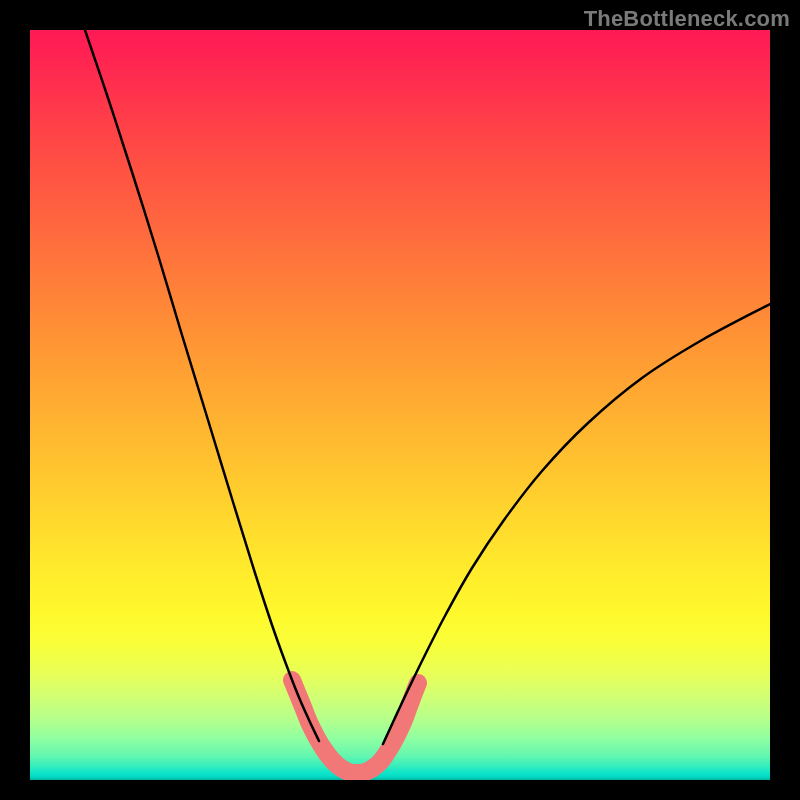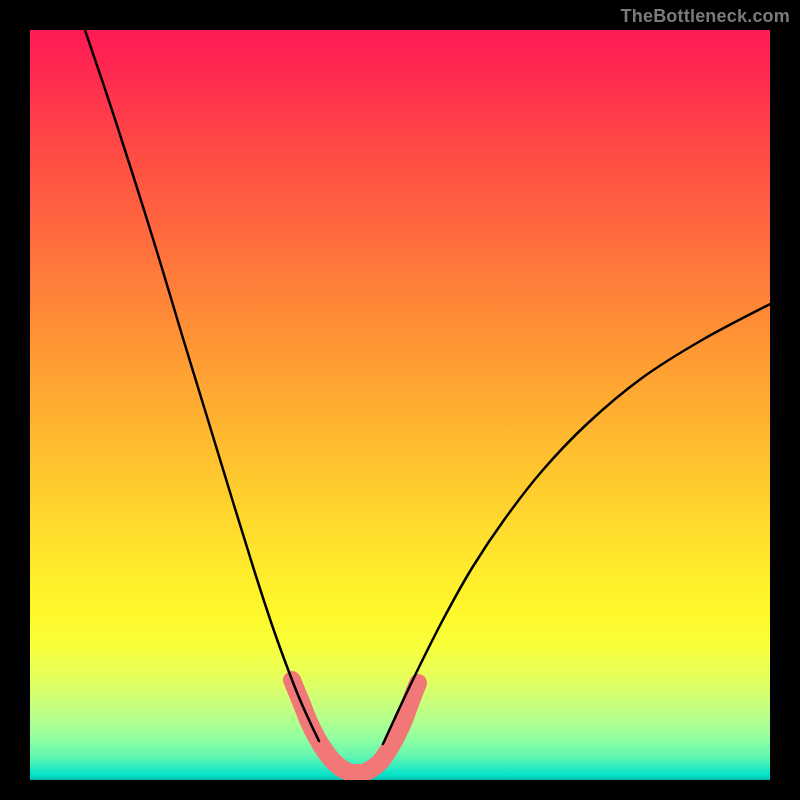--- a/index.html
+++ b/index.html
@@ -15,21 +15,21 @@
     width: 800px;
     height: 800px;
     background: #000000;
   }
   .watermark {
     position: absolute;
     top: 6px;
     right: 10px;
     color: #7a7a7a;
     font-family: Arial, Helvetica, sans-serif;
-    font-size: 18px;
+    font-size: 22px;
     font-weight: 600;
     letter-spacing: 0.2px;
     z-index: 20;
   }
   .plot {
     position: absolute;
     left: 30px;
     top: 30px;
     width: 740px;
     height: 750px;

